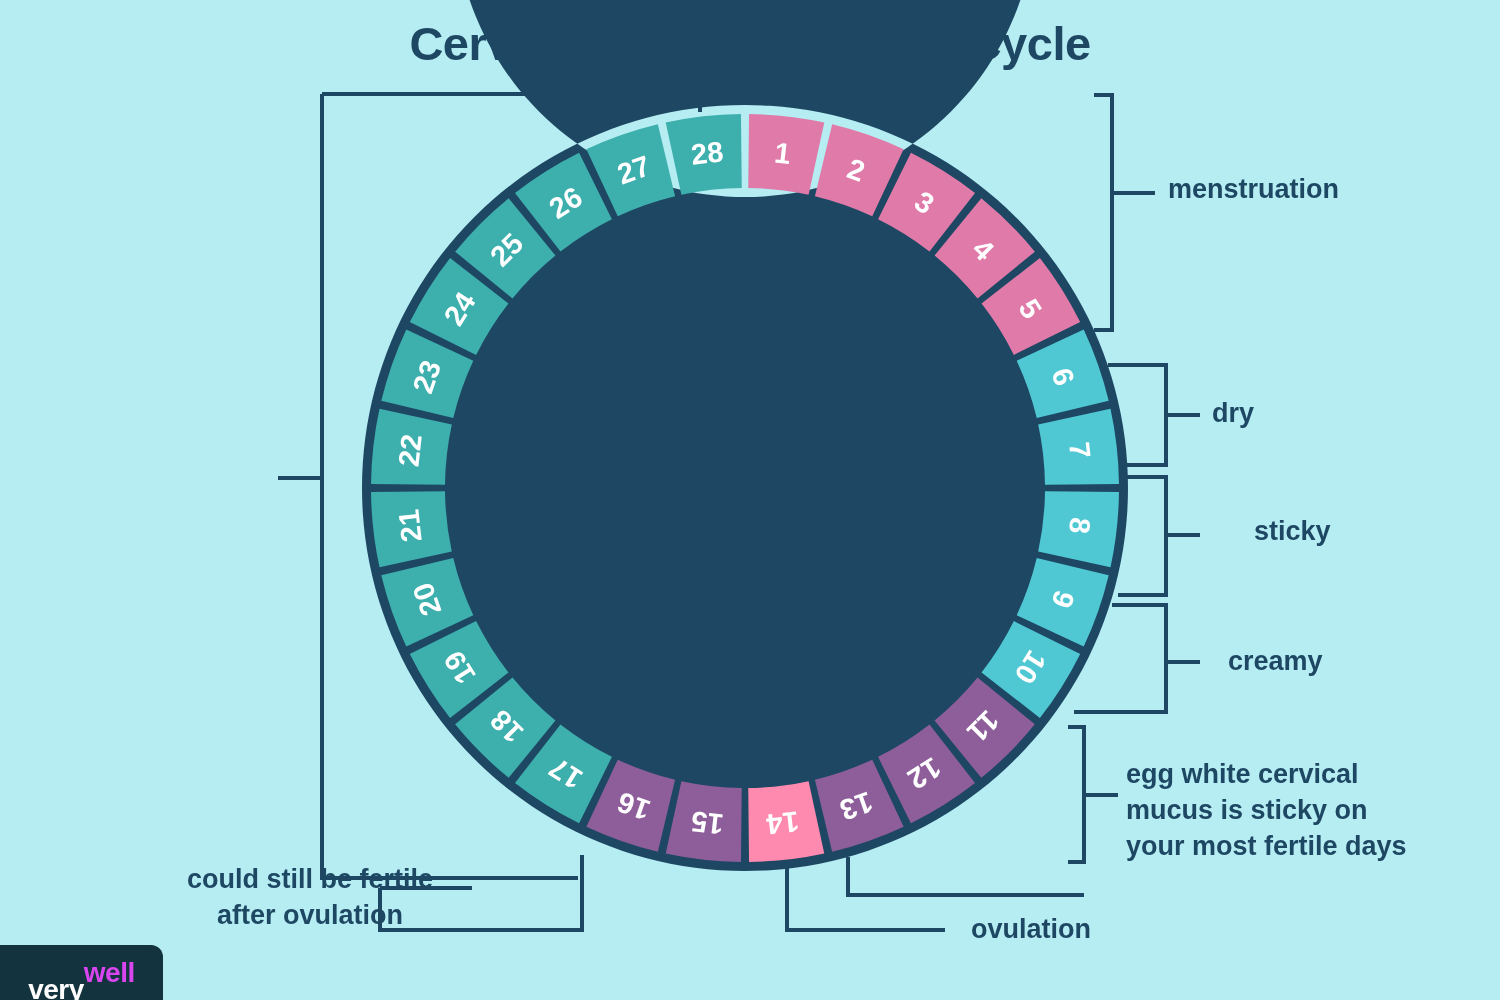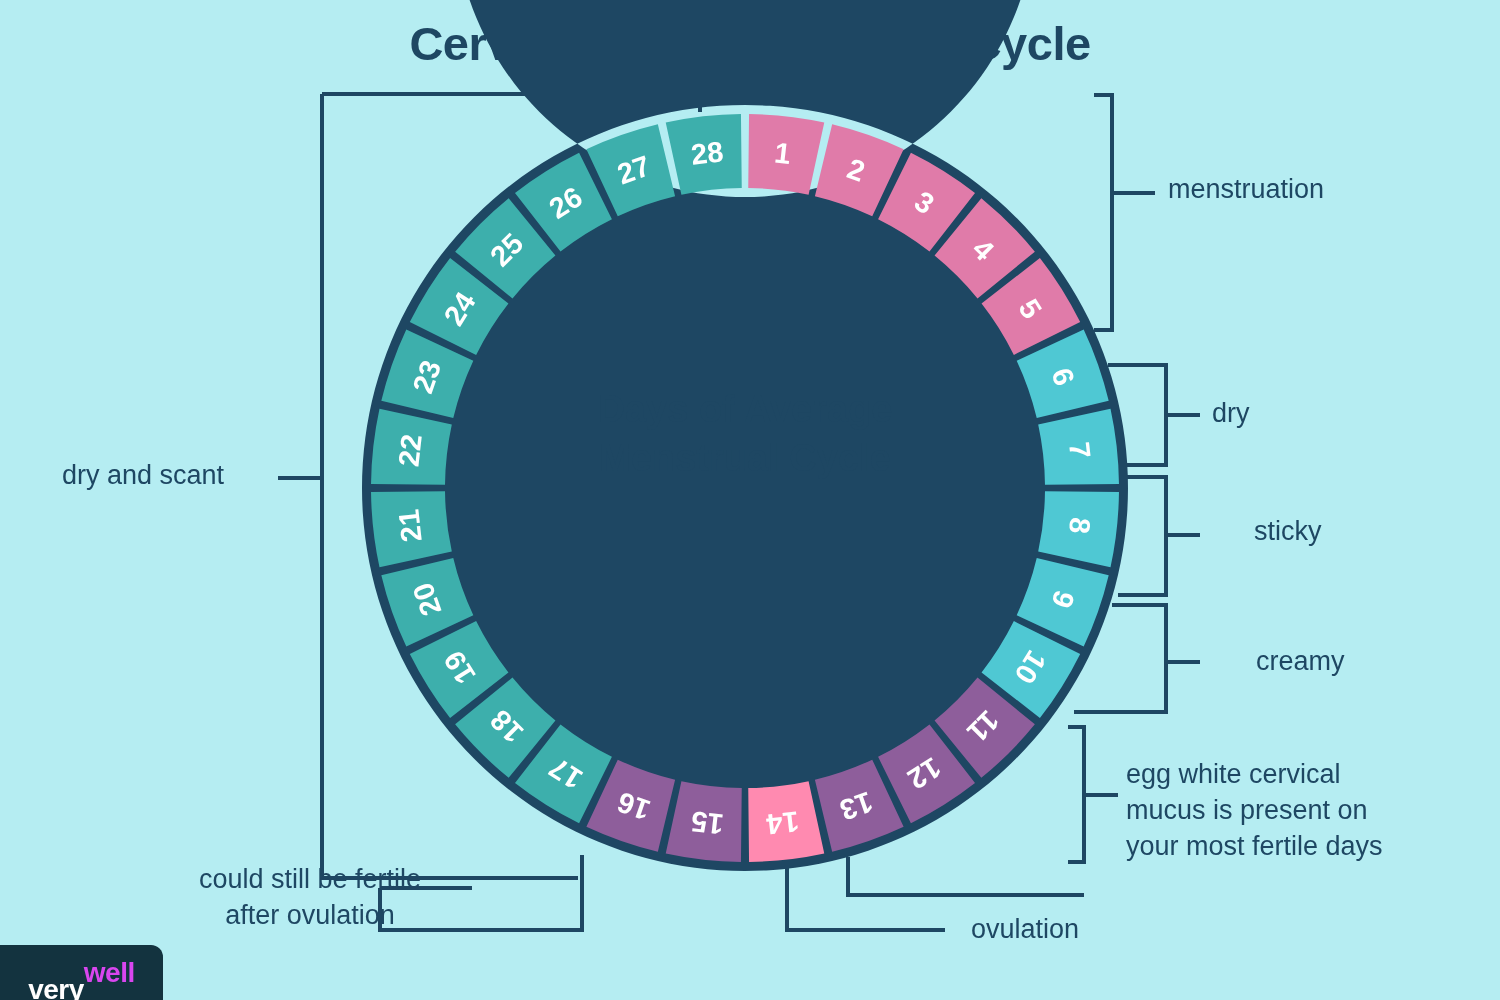--- a/index.html
+++ b/index.html
@@ -46,29 +46,29 @@
     width: 400px;
     text-align: center;
     font-size: 38px;
     line-height: 1.28;
     font-weight: bold;
     color: #1e4763;
   }
   .lbl {
     position: absolute;
     font-size: 27px;
-    font-weight: normal;
+    font-weight: bold;
     color: #1e4763;
     line-height: 1.33;
     white-space: pre-line;
   }
   .lbl-menstruation { left: 1168px; top: 172px; }
   .lbl-dry          { left: 1212px; top: 396px; }
   .lbl-sticky       { left: 1212px; top: 514px; margin-left: 42px; }
-  .lbl-creamy       { left: 1256px; top: 644px; text-align: right; }
+  .lbl-creamy       { left: 1228px; top: 644px; text-align: right; }
   .lbl-eggwhite     { left: 1126px; top: 757px; }
   .lbl-dryscant     { left: 62px;  top: 458px; }
   .lbl-fertile      { left: 160px; top: 862px; text-align: center; width: 300px; }
   .lbl-ovulation    { left: 955px; top: 912px; margin-left: 16px; }
 
   .day-num {
     font-family: "Liberation Sans", sans-serif;
     font-size: 29px;
     font-weight: bold;
     fill: #ffffff;
@@ -180,25 +180,24 @@
   <div class="center-text" style="left:545px;">Days of
 Average
 Menstrual
 Cycle</div>
 
   <div class="lbl lbl-menstruation">menstruation</div>
   <div class="lbl lbl-dry">dry</div>
   <div class="lbl lbl-sticky">sticky</div>
   <div class="lbl lbl-creamy">creamy</div>
   <div class="lbl lbl-eggwhite">egg white cervical
-mucus is present on
+mucus is sticky on
 your most fertile days</div>
   <div class="lbl lbl-ovulation">ovulation</div>
   <div class="lbl lbl-fertile">could still be fertile
 after ovulation</div>
-  <div class="lbl lbl-dryscant">dry and scant</div>
 
   <div class="logo">
     <span class="very">very</span>
       <span class="well">well</span>
   </div>
 
 </div>
 
 </body></html>

